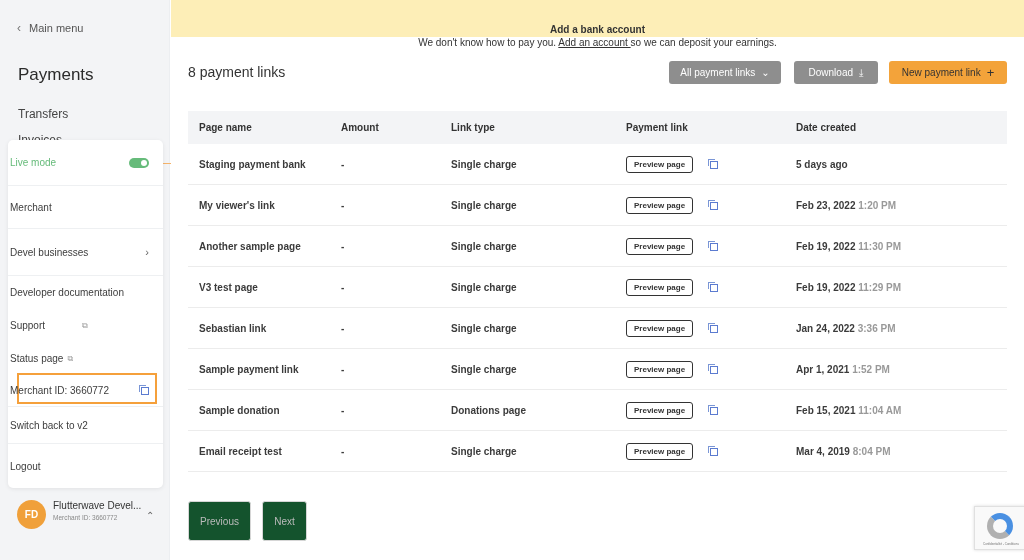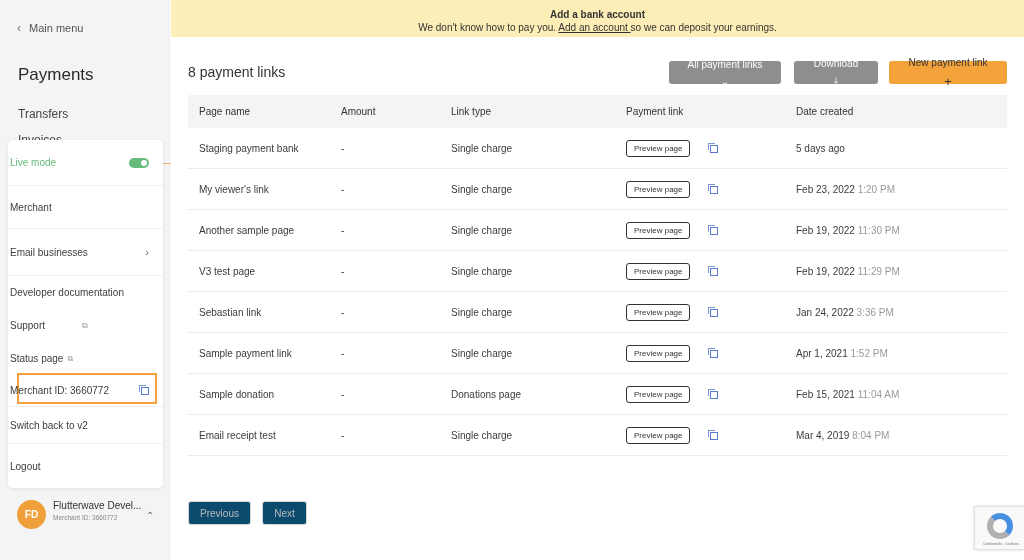--- a/index.html
+++ b/index.html
@@ -33,49 +33,49 @@
 
   
   .user { position: absolute; left: 17px; top: 500px; display: flex; }
   .avatar { width: 29px; height: 29px; border-radius: 50%; background: #f0a03a; color: #fff; font-size: 10px; font-weight: bold; display: flex; align-items: center; justify-content: center; }
   .user-text { margin-left: 7px; }
   .user-name { font-size: 10px; color: #333; }
   .user-id { font-size: 6.5px; color: #888; margin-top: 3px; }
   .user-chev { position: absolute; left: 146px; top: 510px; font-size: 10px; color: #666; }
 
   
-  .banner { position: absolute; left: 171px; top: 0; width: 853px; height: 37px; background: #fdeeb7; text-align: center; font-size: 10px; color: #333; padding-top: 8px; line-height: 13px; }
+  .banner { position: absolute; left: 171px; top: 0; width: 853px; height: 37px; background: #fdeeb7; text-align: center; font-size: 10px; color: #333; padding-top: 23px; line-height: 13px; }
   .banner-title { font-weight: bold; }
   .banner-link { text-decoration: underline; cursor: pointer; }
 
   
   .count-title { position: absolute; left: 188px; top: 64px; font-size: 14px; color: #333; }
-  .btn { position: absolute; top: 61px; height: 23px; border-radius: 3px; font-size: 10px; display: flex; align-items: center; justify-content: center; gap: 6px; cursor: pointer; flex-direction: column; }
+  .btn { position: absolute; top: 61px; height: 23px; border-radius: 3px; font-size: 10px; display: flex; align-items: center; justify-content: center; gap: 6px; cursor: pointer; }
   .btn-filter { left: 669px; width: 112px; background: #8e8e8e; color: #fff; }
   .btn-download { left: 794px; width: 84px; background: #8e8e8e; color: #fff; }
   .btn-new { left: 889px; width: 118px; background: #f3a33a; color: #333; }
   .btn .ic { font-size: 10px; }
 
   
-  .table { position: absolute; left: 188px; top: 95px; width: 819px; }
+  .table { position: absolute; left: 188px; top: 111px; width: 819px; font-weight: bold; }
   .thead { height: 33px; background: #f3f4f6; display: flex; align-items: center; font-size: 10px; color: #333; }
   .row { height: 41px; display: flex; align-items: center; font-size: 10px; color: #3b3b3b; border-bottom: 1px solid #ececec; }
   .cell { position: absolute; }
   .col-name { left: 11px; }
   .col-amount { left: 153px; }
   .col-type { left: 263px; }
   .col-link { left: 438px; }
   .col-date { left: 608px; }
   .rel { position: relative; width: 819px; }
   .preview-btn { border: 1.5px solid #333; border-radius: 3px; font-size: 8px; color: #333; padding: 3px 7px; background: #fff; cursor: pointer; display: inline-block; }
   .row-copy { position: absolute; left: 520px; top: 15px; cursor: pointer; }
   .time { color: #999; }
 
   
-  .page-btn { position: absolute; top: 501px; height: 24px; border: 1px solid #d6d6d6; border-radius: 3px; font-size: 10px; color: #bbb; background: #0c4a6e; display: flex; align-items: center; justify-content: center; }
+  .page-btn { position: absolute; top: 501px; height: 40px; border: 1px solid #d6d6d6; border-radius: 3px; font-size: 10px; color: #bbb; background: #14532d; display: flex; align-items: center; justify-content: center; }
   .prev { left: 188px; width: 63px; }
   .next { left: 262px; width: 45px; }
 
   
   .recaptcha { position: absolute; left: 974px; top: 506px; width: 52px; height: 44px; background: #f9f9f9; border: 1px solid #e0e0e0; box-shadow: 0 0 3px rgba(0,0,0,0.15); }
   .recaptcha .logo { position: absolute; left: 12px; top: 6px; width: 26px; height: 26px; border-radius: 50%; border: 6px solid #4a90e2; border-bottom-color: #b0b0b0; border-left-color: #b0b0b0; }
   .recaptcha .txt { position: absolute; left: 2px; top: 35px; font-size: 3px; color: #777; width: 48px; text-align: center; }
 </style>
 </head>
 <body>
@@ -105,21 +105,21 @@
   <div class="popup-item live" style="top:0;height:45px;">
     <span>Live mode</span>
     <span class="toggle"></span>
   </div>
   <div class="popup-divider" style="top:45px;"></div>
   <div class="popup-item" style="top:46px;height:42px;">
     <span>Merchant</span>
   </div>
   <div class="popup-divider" style="top:88px;"></div>
   <div class="popup-item" style="top:89px;height:46px;">
-    <span>Email businesses</span>
+    <span>Devel businesses</span>
     <span class="chev-right">›</span>
   </div>
   <div class="popup-divider" style="top:135px;"></div>
   <div class="popup-item" style="top:136px;height:33px;">
     <span>Developer documentation</span>
   </div>
   <div class="popup-item" style="top:169px;height:33px;gap:33px;">
     <span>Support</span>
     <span class="ext">⧉</span>
   </div>

